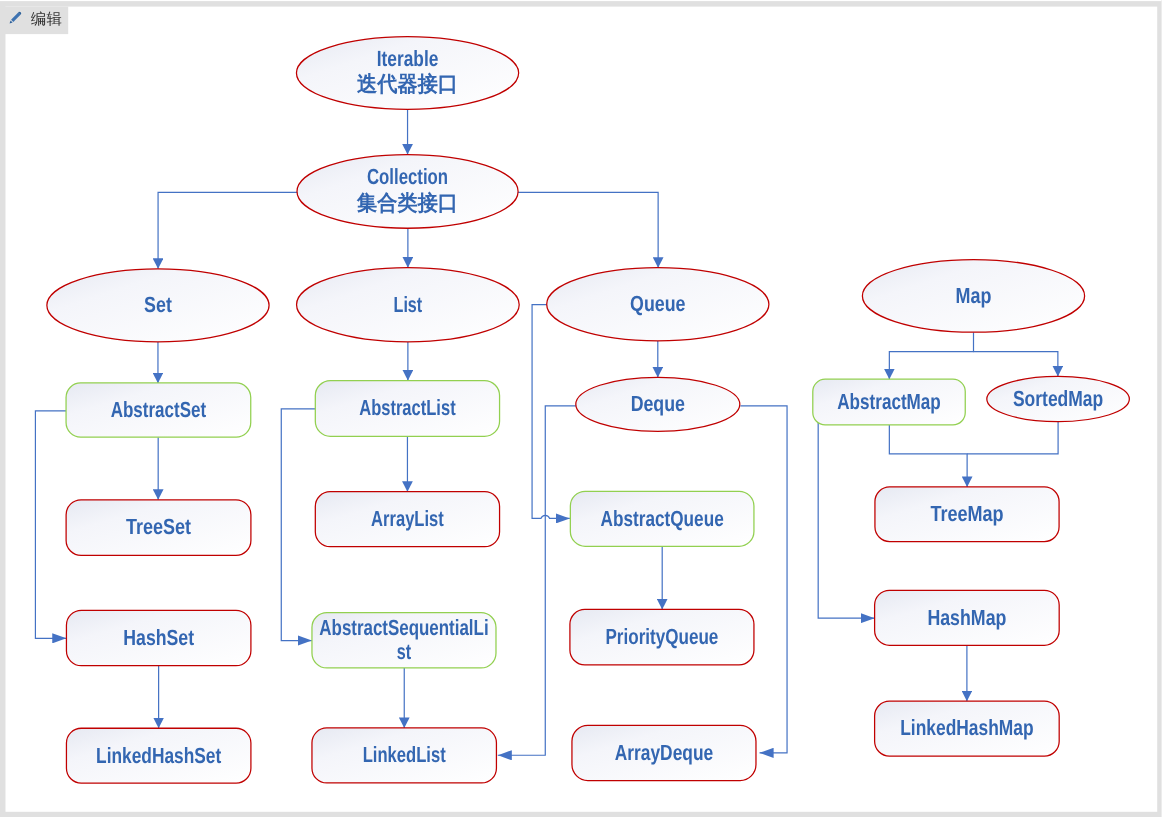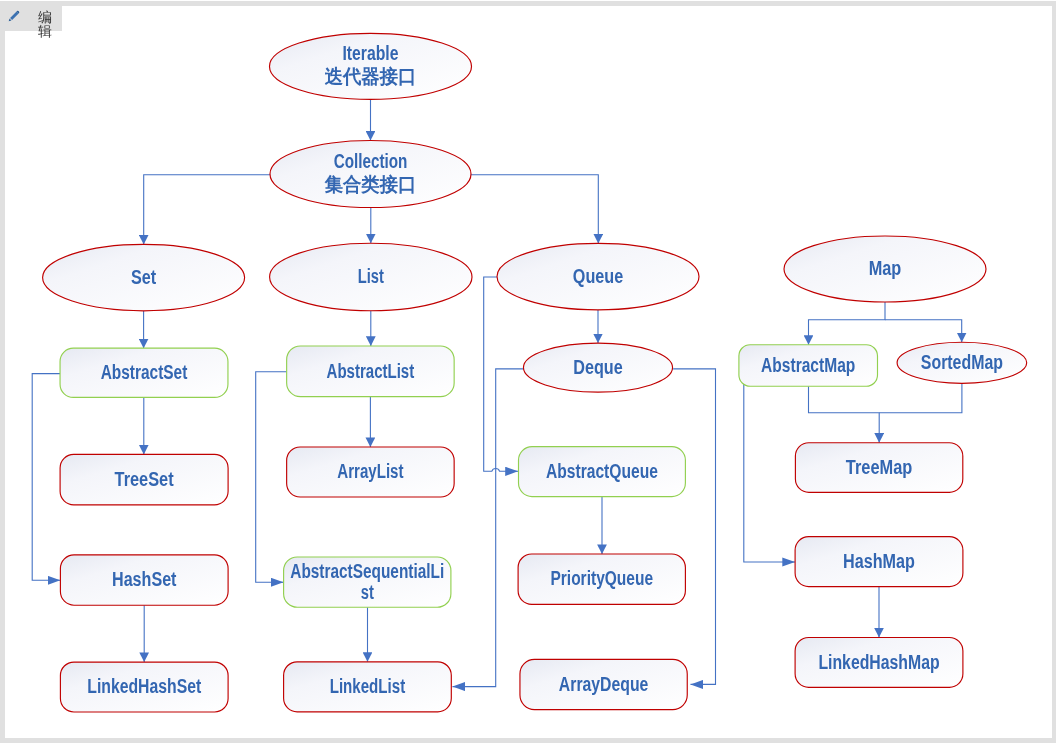--- a/index.html
+++ b/index.html
@@ -5,21 +5,21 @@
 <style>
   html,body{margin:0;padding:0;}
   body{width:1056px;height:743px;overflow:hidden;background:#e0e0e0;
        font-family:"Liberation Sans","DejaVu Sans",sans-serif;}
   #page{position:relative;width:1056px;height:743px;}
   #topline{position:absolute;left:0;top:0;width:1056px;height:1px;background:#ffffff;}
   #canvas{position:absolute;left:5px;top:6px;width:1047px;height:732px;background:#ffffff;overflow:hidden;font-weight:bold;}
   #edit-btn{position:absolute;left:0;top:6px;width:62px;height:25px;
       background:#e0e0e0;cursor:pointer;}
   #edit-btn .ico{position:absolute;left:7px;top:2.5px;width:14px;height:14px;line-height:0;}
-  #edit-btn .lbl{position:absolute;left:38px;top:3.5px;font-size:14px;color:#333;line-height:14px;
+  #edit-btn .lbl{position:absolute;left:28px;top:3.5px;font-size:14px;color:#333;line-height:14px;
       letter-spacing:0.2px;}
   svg{display:block;}
   .ntext{fill:#3366b1;font-family:"Liberation Sans","DejaVu Sans",sans-serif;
       text-anchor:middle;}
 </style>
 </head>
 <body style="background: rgb(224, 224, 224);">
 
 <div id="page">
   <div id="topline"></div>

